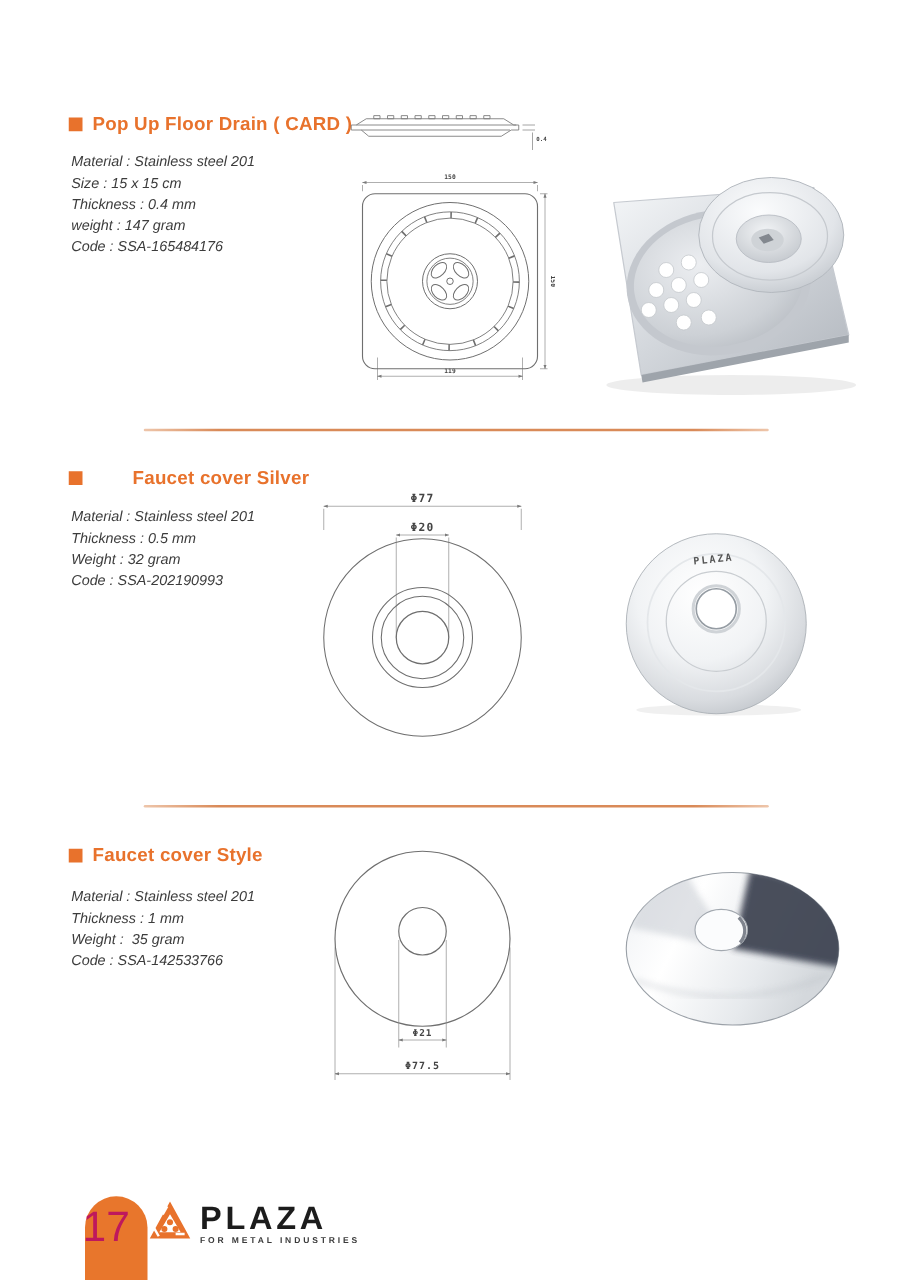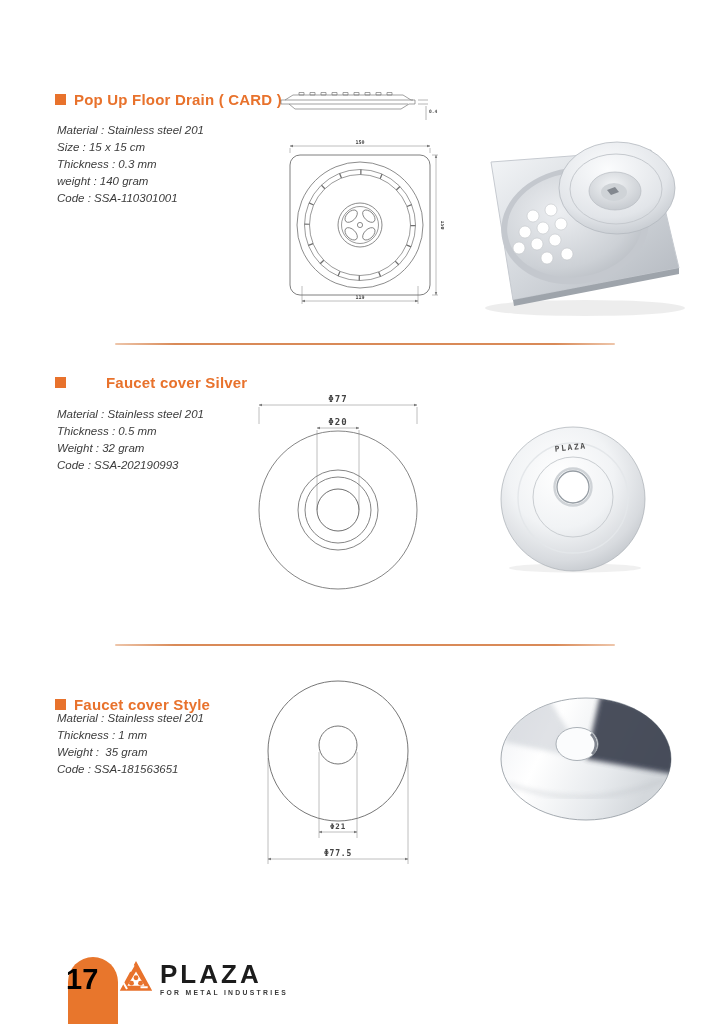--- a/index.html
+++ b/index.html
@@ -8,43 +8,43 @@
   .abs{position:absolute;}
   .sec-header{display:flex;align-items:center;gap:8px;}
   .bullet{width:11px;height:11px;background:#E8722C;flex:0 0 auto;}
   .sec-title{font-size:15px;font-weight:600;color:#E8722C;letter-spacing:.2px;margin:0;}
   .specs{display:flex;flex-direction:column;font-style:italic;}
   .spec-line{font-size:11.5px;line-height:17px;color:#3c3c3c;white-space:pre;}
   .divider{height:2px;border-radius:1px;
            background:linear-gradient(to right,#eec6ab,#d98a58 12%,#d98a58 88%,#eec6ab);}
   
   .page-badge{width:50px;height:67px;background:#E8762C;border-radius:25px 25px 0 0;}
-  .page-number{font-size:29px;font-weight:700;color:#000000;}
+  .page-number{font-size:34px;font-weight:400;color:#be185d;}
   .brand-word{font-size:26px;font-weight:800;color:#1c1c1c;letter-spacing:3px;line-height:26px;}
   .brand-tag{font-size:6.8px;font-weight:700;color:#3a3a3a;letter-spacing:2.3px;margin-top:2px;}
   
   svg text{font-family:"DejaVu Sans Mono",monospace;fill:#555;}
   .dimlbl{font-weight:bold;fill:#444;}
 </style>
 </head>
 <body>
 
 <div class="page">
 
   <div class="sec-header abs" style="left:55px;top:91px;">
     <span class="bullet"></span>
     <h2 class="sec-title">Pop Up Floor Drain ( CARD )</h2>
   </div>
 
   <div class="specs abs" style="left:57px;top:122px;">
     <div class="spec-line">Material : Stainless steel 201</div>
     <div class="spec-line">Size : 15 x 15 cm</div>
-    <div class="spec-line">Thickness : 0.3 mm</div>
-    <div class="spec-line">weight : 140 gram</div>
-    <div class="spec-line">Code : SSA-110301001</div>
+    <div class="spec-line">Thickness : 0.4 mm</div>
+    <div class="spec-line">weight : 147 gram</div>
+    <div class="spec-line">Code : SSA-165484176</div>
   </div>
 
   <svg class="abs" style="left:263px;top:80px;" width="178" height="46" viewBox="0 0 178 46">
     <g stroke="#7a7a7a" stroke-width="0.7" fill="none" stroke-linejoin="round">
       <path d="M30,15 L140,15 L148,20 L152,20 L152,24 L146,24 L138,29 L32,29 L26,24 L18,24 L18,20 L22,20 Z"></path>
       <path d="M22,20 L150,20 M26,24 L145,24"></path>
       <path d="M36,12.5h5v2.5h-5z M47,12.5h5v2.5h-5z M58,12.5h5v2.5h-5z M69,12.5h5v2.5h-5z M80,12.5h5v2.5h-5z M91,12.5h5v2.5h-5z M102,12.5h5v2.5h-5z M113,12.5h5v2.5h-5z M124,12.5h5v2.5h-5z"></path>
       <path d="M155,20 h10 M155,24 h10 M163,26 v14" stroke-width="0.55"></path>
     </g>
     <text class="dimlbl" x="166" y="33" font-size="4.6" text-anchor="start">0.4</text>
@@ -185,30 +185,30 @@
     <circle cx="80" cy="89" r="72" fill="url(#cov2)" stroke="#a9afb5" stroke-width="0.7"></circle>
     <circle cx="80" cy="88" r="55" fill="none" stroke="#e4e7ea" stroke-width="1.4"></circle>
     <circle cx="80" cy="87" r="40" fill="none" stroke="#c9cdd1" stroke-width="1"></circle>
     <circle cx="80" cy="77" r="18.5" fill="none" stroke="#cfd3d7" stroke-width="2.4"></circle>
     <circle cx="80" cy="77" r="16" fill="#ffffff" stroke="#959ca3" stroke-width="1.3"></circle>
     <text x="78" y="40" font-size="8" font-weight="bold" letter-spacing="1.6" text-anchor="middle" fill="#c6cacd" transform="rotate(-6 78 40)">PLAZA</text>
   </svg>
 
   <div class="divider abs" style="left:115px;top:644px;width:500px;"></div>
 
-  <div class="sec-header abs" style="left:55px;top:676px;margin-top:20px;">
+  <div class="sec-header abs" style="left:55px;top:676px;">
     <span class="bullet"></span>
     <h2 class="sec-title">Faucet cover Style</h2>
   </div>
 
   <div class="specs abs" style="left:57px;top:710px;">
     <div class="spec-line">Material : Stainless steel 201</div>
     <div class="spec-line">Thickness : 1 mm</div>
     <div class="spec-line">Weight :  35 gram</div>
-    <div class="spec-line">Code : SSA-181563651</div>
+    <div class="spec-line">Code : SSA-142533766</div>
   </div>
 
   <svg class="abs" style="left:253px;top:672px;" width="185" height="198" viewBox="0 0 185 198">
     <g stroke="#6f6f6f" fill="none">
       <circle cx="85" cy="79" r="70" stroke-width="0.95"></circle>
       <circle cx="85" cy="73" r="19" stroke-width="0.95"></circle>
     </g>
     <g stroke="#8a8a8a" stroke-width="0.55" fill="none">
       <line x1="66" y1="80" x2="66" y2="166"></line>
         <line x1="104" y1="80" x2="104" y2="166"></line>

